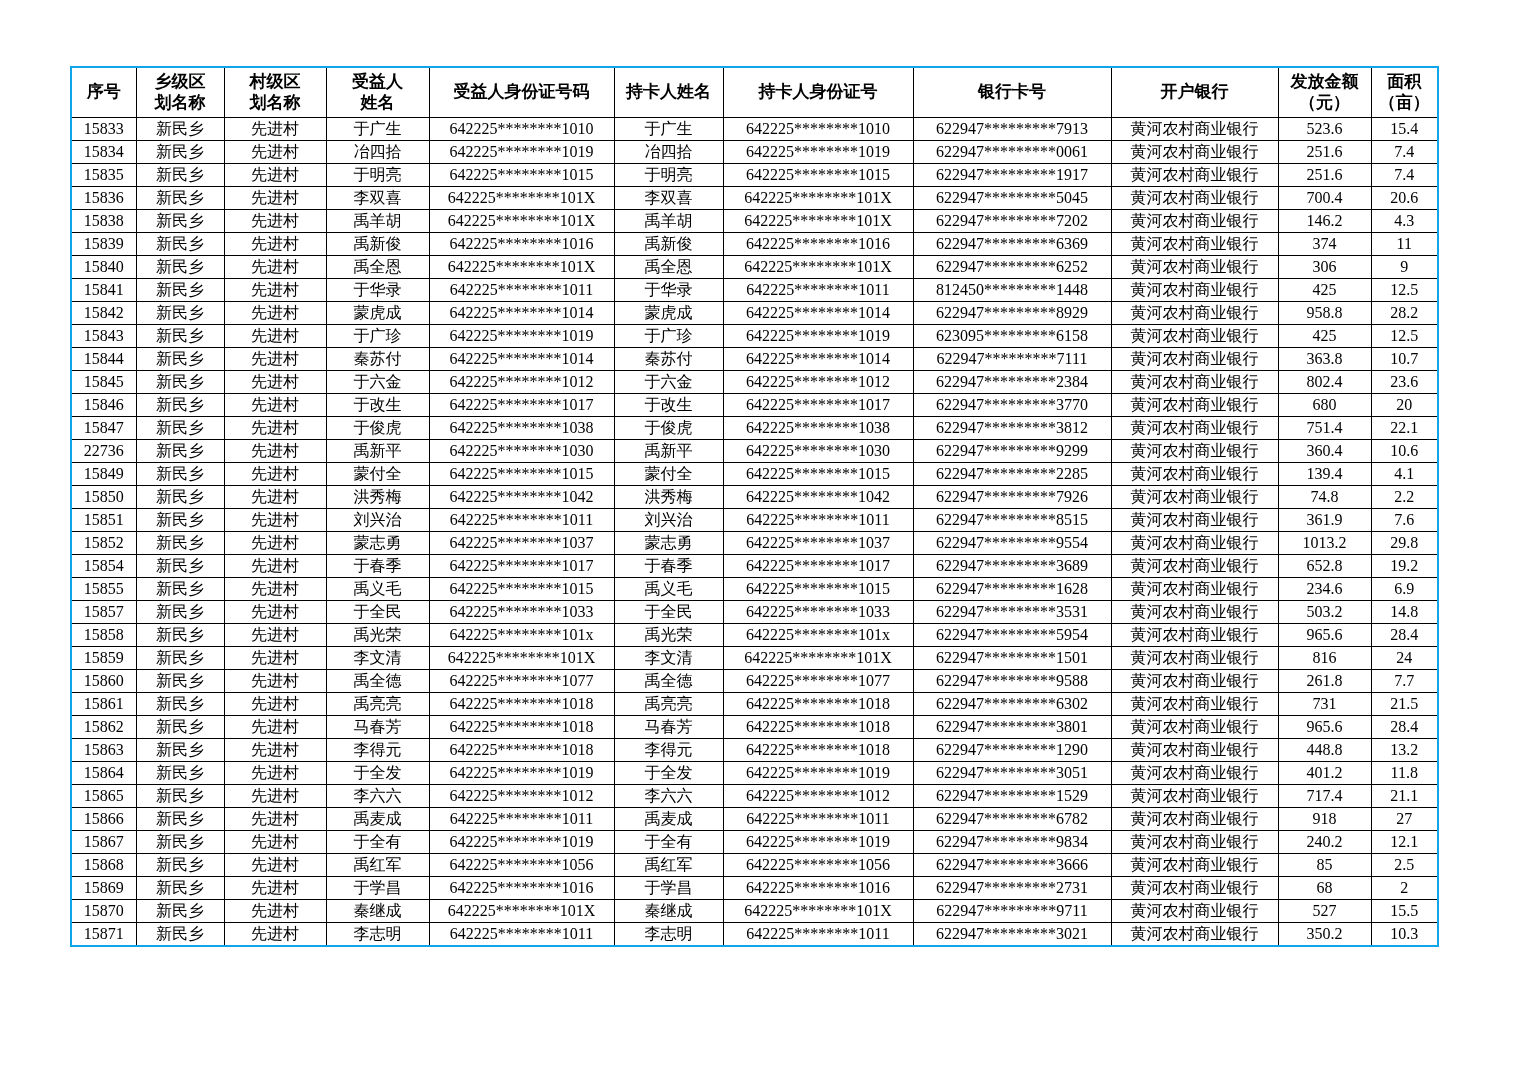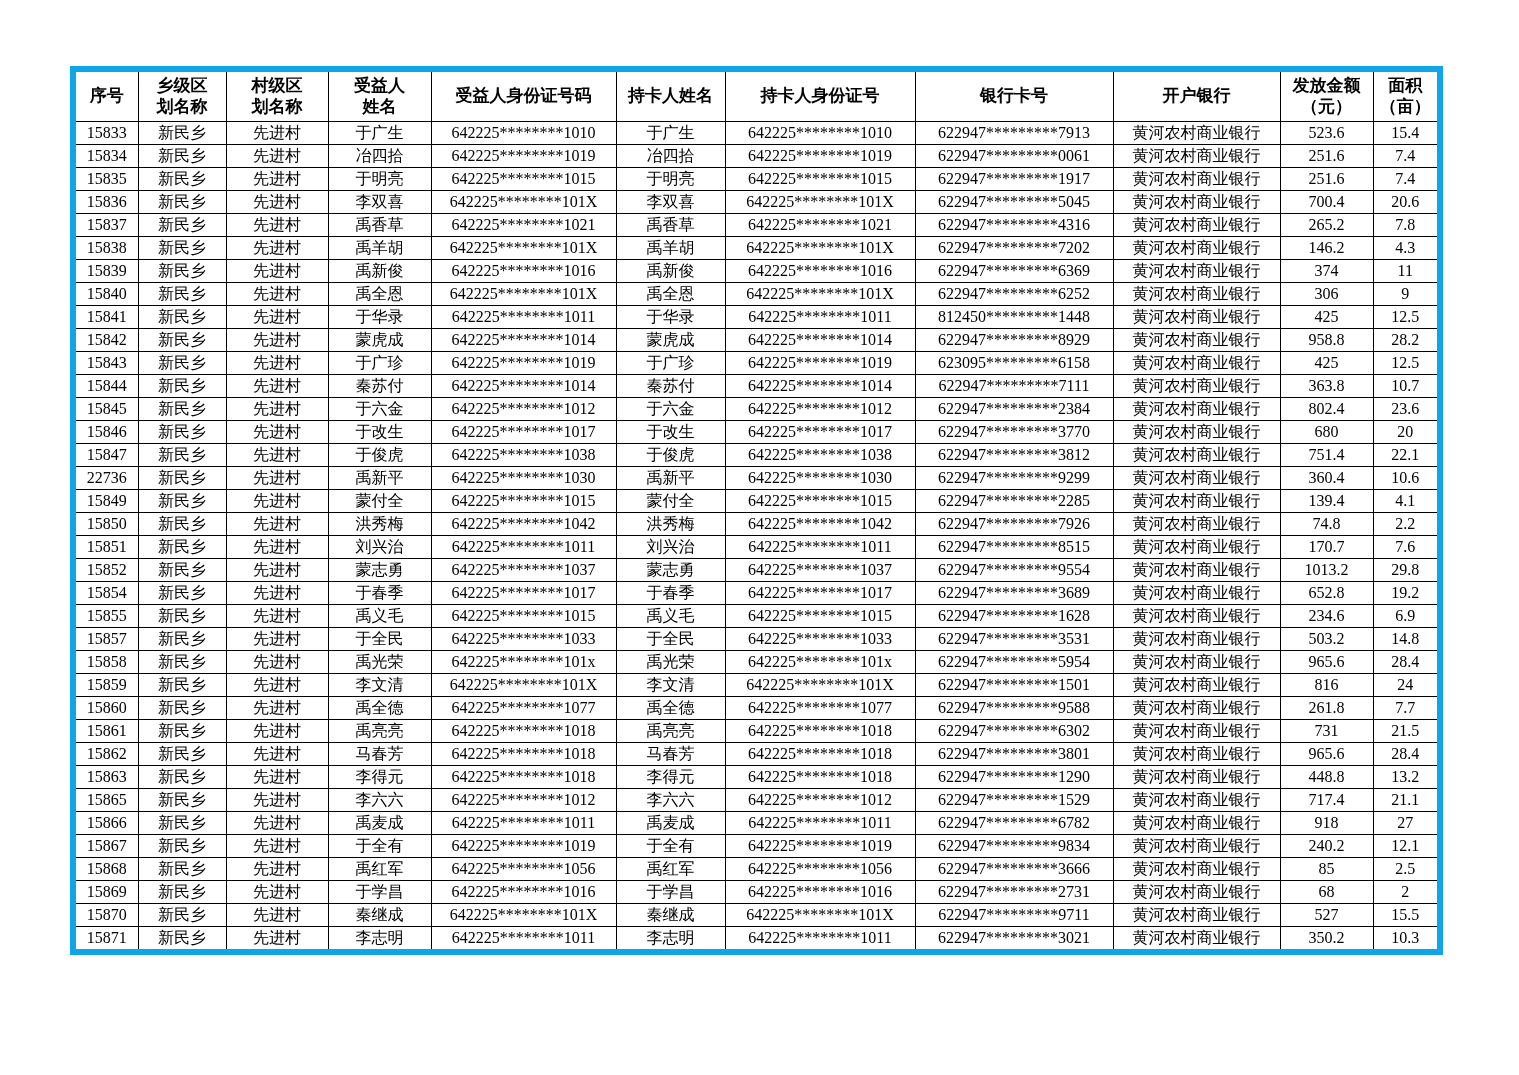--- a/index.html
+++ b/index.html
@@ -4,21 +4,21 @@
 <style>
   html,body{margin:0;padding:0;}
   body{
     width:1519px;height:1075px;background:#ffffff;color:#000000;
     font-family:"Liberation Serif","DejaVu Serif",serif;
     position:relative;overflow:hidden;
   }
   .table-wrap{position:absolute;left:70px;top:66px;}
   table.grid{
     border-collapse:collapse;table-layout:fixed;
-    border:6px solid #0ea5e9;
+    border:2px solid #0ea5e9;
   }
   table.grid th,table.grid td{
     border:1px solid #000;
     text-align:center;vertical-align:middle;
     padding:0;overflow:hidden;
   }
   table.grid th{
     font-weight:bold;font-size:17px;line-height:1.2;
     height:49px;white-space:pre-line;
   }
@@ -111,33 +111,20 @@
           <td>李双喜</td>
           <td>642225********101X</td>
           <td>李双喜</td>
           <td>642225********101X</td>
           <td>622947*********5045</td>
           <td>黄河农村商业银行</td>
           <td>700.4</td>
           <td>20.6</td>
         </tr>
         <tr>
-          <td>15837</td>
-          <td>新民乡</td>
-          <td>先进村</td>
-          <td>禹香草</td>
-          <td>642225********1021</td>
-          <td>禹香草</td>
-          <td>642225********1021</td>
-          <td>622947*********4316</td>
-          <td>黄河农村商业银行</td>
-          <td>265.2</td>
-          <td>7.8</td>
-        </tr>
-        <tr>
           <td>15838</td>
           <td>新民乡</td>
           <td>先进村</td>
           <td>禹羊胡</td>
           <td>642225********101X</td>
           <td>禹羊胡</td>
           <td>642225********101X</td>
           <td>622947*********7202</td>
           <td>黄河农村商业银行</td>
           <td>146.2</td>
@@ -302,21 +289,21 @@
         <tr>
           <td>15851</td>
           <td>新民乡</td>
           <td>先进村</td>
           <td>刘兴治</td>
           <td>642225********1011</td>
           <td>刘兴治</td>
           <td>642225********1011</td>
           <td>622947*********8515</td>
           <td>黄河农村商业银行</td>
-          <td>170.7</td>
+          <td>361.9</td>
           <td>7.6</td>
         </tr>
         <tr>
           <td>15852</td>
           <td>新民乡</td>
           <td>先进村</td>
           <td>蒙志勇</td>
           <td>642225********1037</td>
           <td>蒙志勇</td>
           <td>642225********1037</td>
@@ -436,20 +423,33 @@
           <td>李得元</td>
           <td>642225********1018</td>
           <td>李得元</td>
           <td>642225********1018</td>
           <td>622947*********1290</td>
           <td>黄河农村商业银行</td>
           <td>448.8</td>
           <td>13.2</td>
         </tr>
         <tr>
+          <td>15864</td>
+          <td>新民乡</td>
+          <td>先进村</td>
+          <td>于全发</td>
+          <td>642225********1019</td>
+          <td>于全发</td>
+          <td>642225********1019</td>
+          <td>622947*********3051</td>
+          <td>黄河农村商业银行</td>
+          <td>401.2</td>
+          <td>11.8</td>
+        </tr>
+        <tr>
           <td>15865</td>
           <td>新民乡</td>
           <td>先进村</td>
           <td>李六六</td>
           <td>642225********1012</td>
           <td>李六六</td>
           <td>642225********1012</td>
           <td>622947*********1529</td>
           <td>黄河农村商业银行</td>
           <td>717.4</td>

